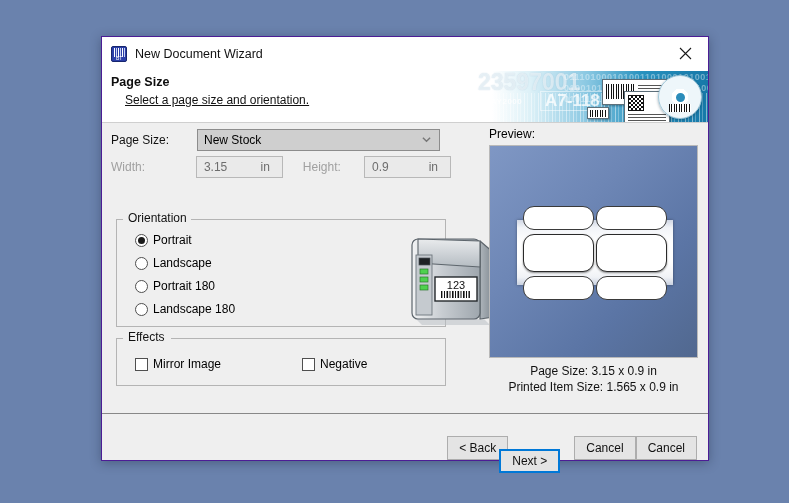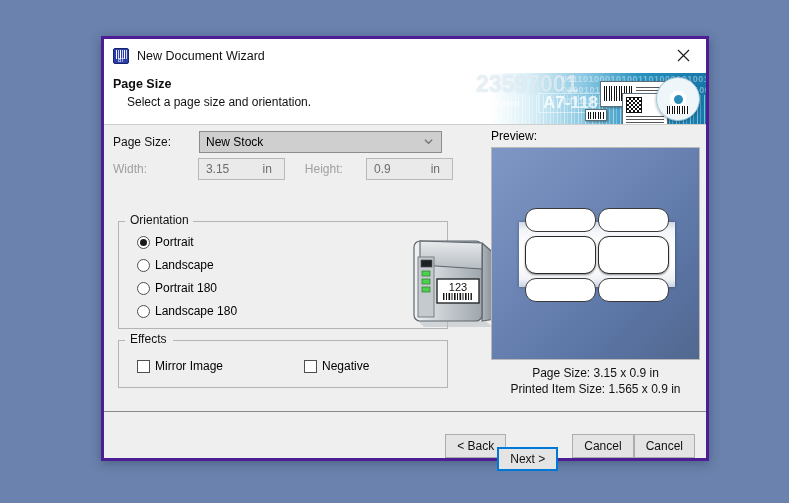--- a/index.html
+++ b/index.html
@@ -14,21 +14,21 @@
     font-size: 12px;
     color: #000;
   }
 
   
   #dialog {
     position: absolute;
     left: 101px; top: 36px;
     width: 608px; height: 425px;
     background: #efefef;
-    border: 3px solid #4c1d95;
+    border: 1px solid #4c1d95;
     box-shadow: 0 2px 10px rgba(20,30,50,.35);
   }
 
   
   #titlebar {
     position: relative;
     height: 34px;
     background: #ffffff;
     display: flex;
     align-items: center;
@@ -89,20 +89,21 @@
   #header-title {
     font-size: 12.5px;
     font-weight: bold;
     color: #0e0e0e;
   }
   #header-sub {
     font-size: 12px;
     color: #111;
     margin-top: 4px;
     margin-left: 14px;
+    text-decoration: underline;
   }
   
   #banner {
     position: absolute;
     right: 0; top: 0;
     width: 240px; height: 52px;
     overflow: hidden;
   }
   #banner .bg {
     position: absolute; inset: 0;

